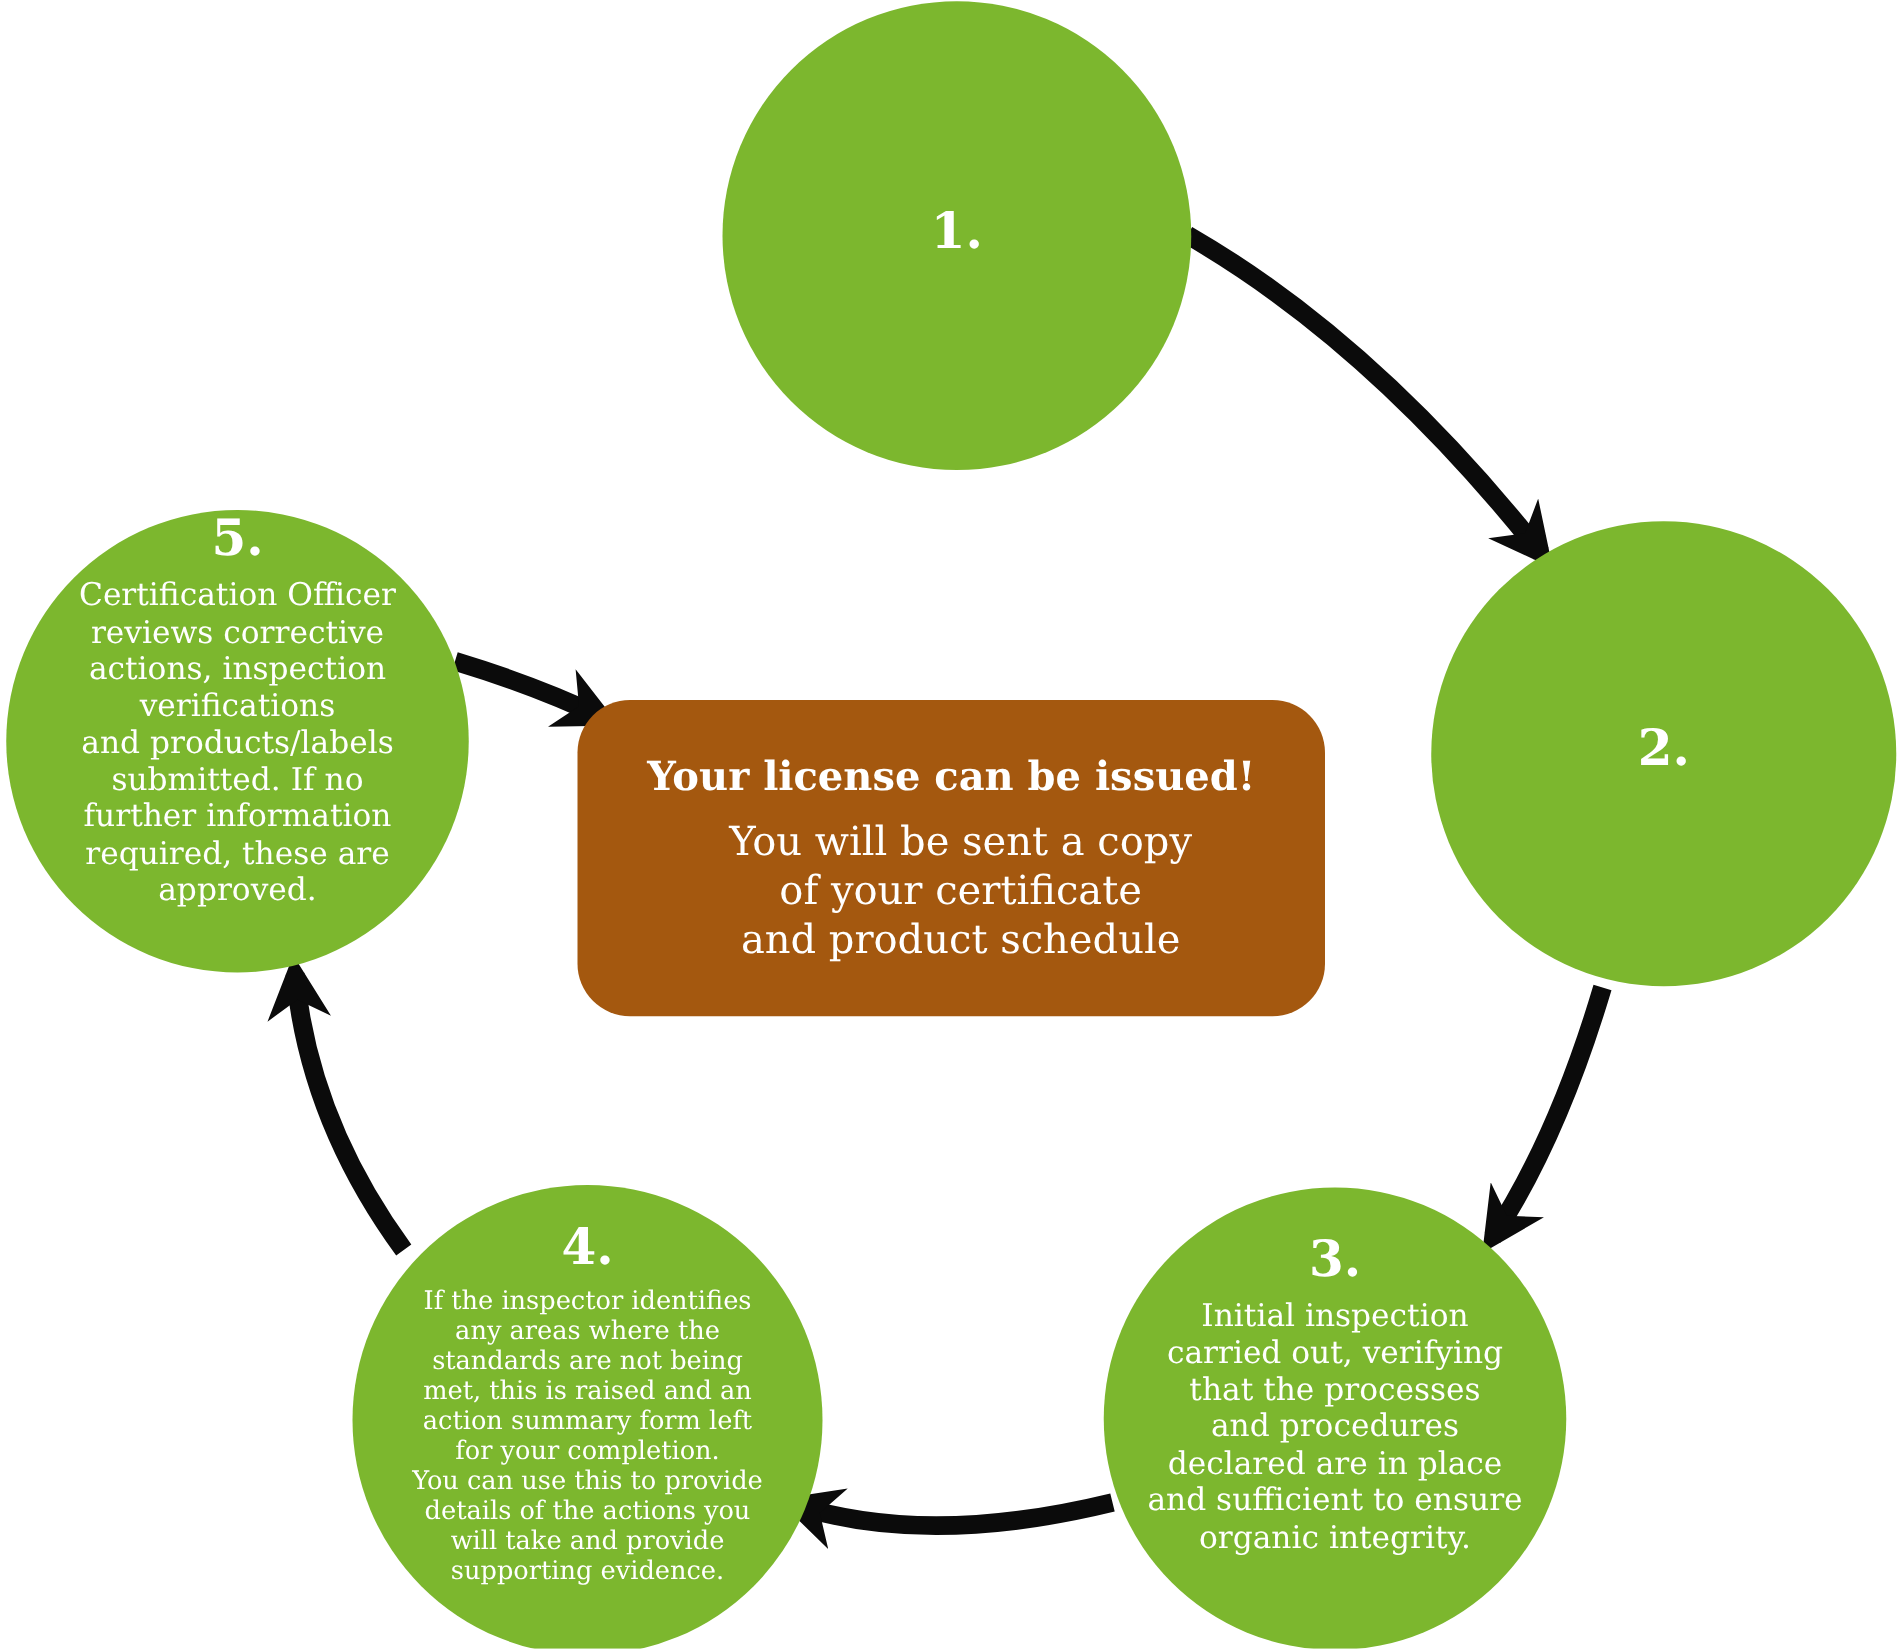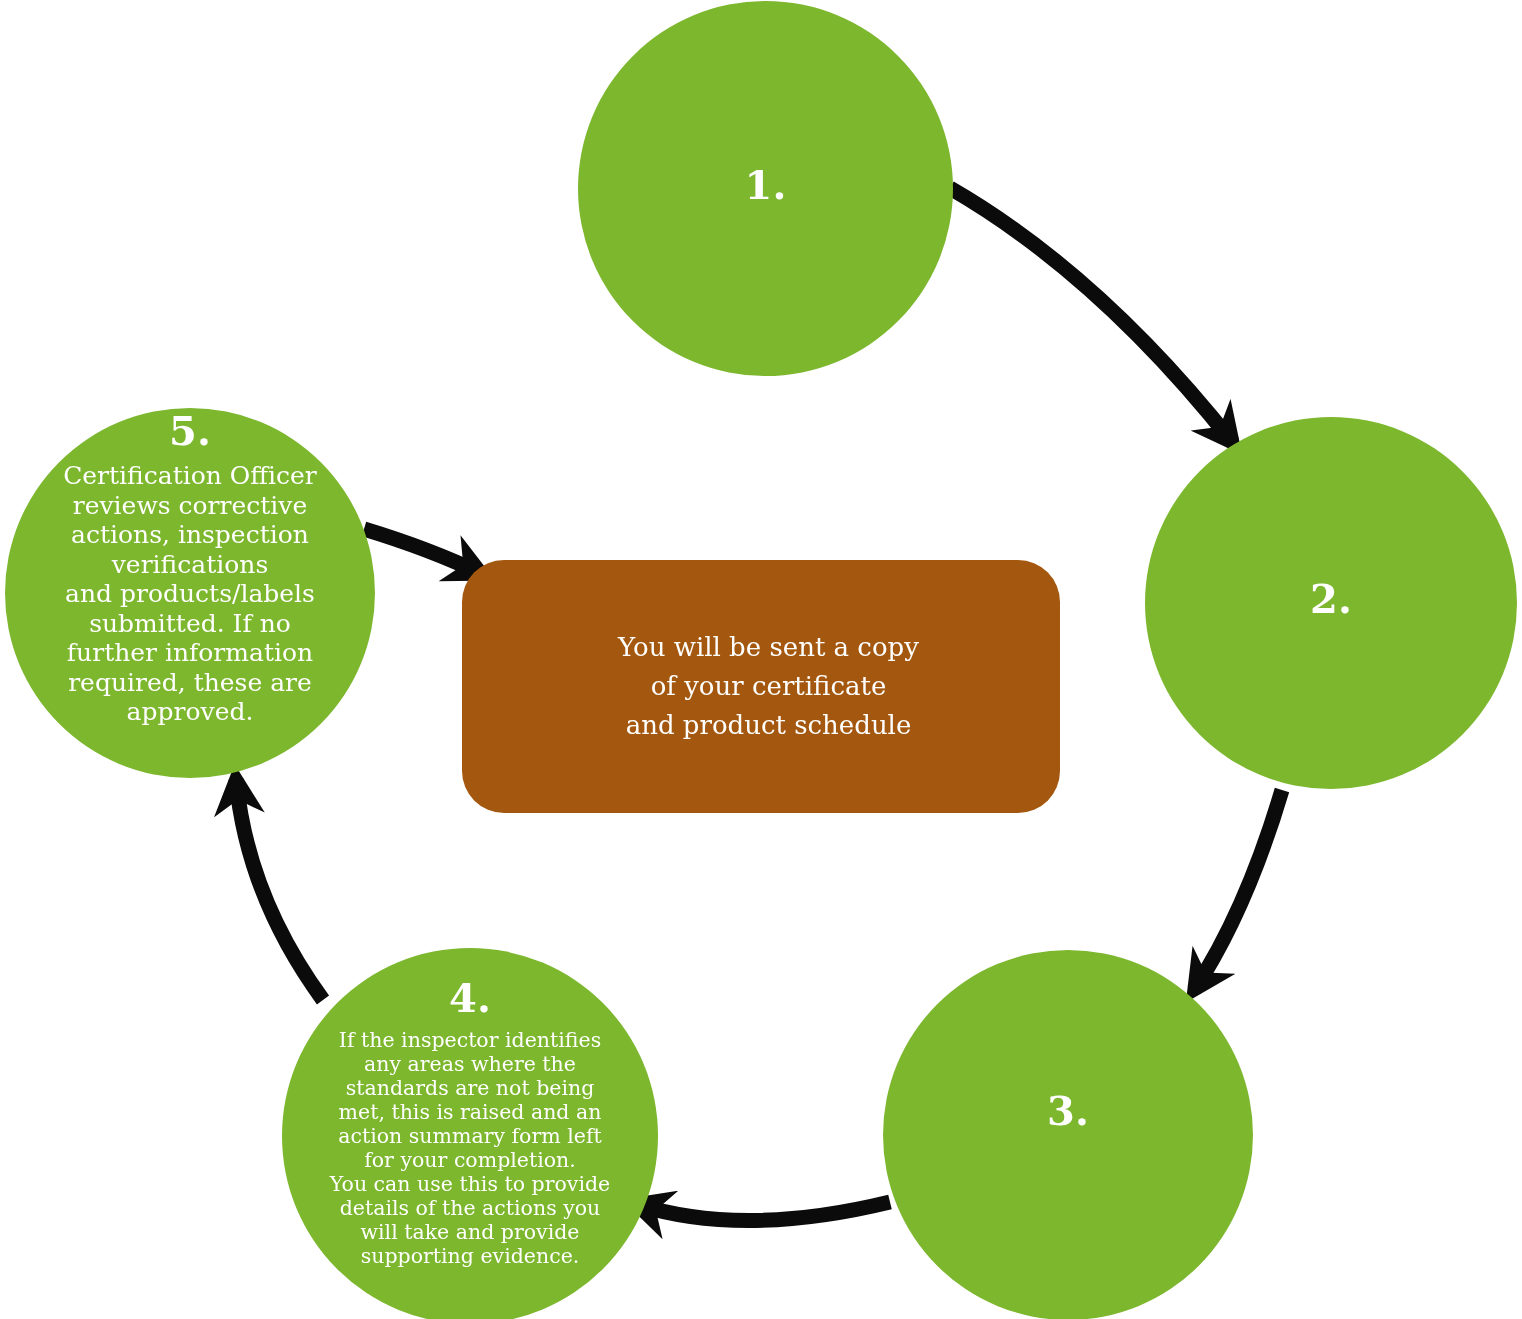--- a/index.html
+++ b/index.html
@@ -84,21 +84,21 @@
     text-align: center;
     box-sizing: border-box;
   }
   .box-title {
     font-size: 32px;
     font-weight: bold;
     line-height: 1.2;
     margin-bottom: 13px;
   }
   .box-body {
-    font-size: 26px;
+    font-size: 32px;
     line-height: 39px;
     white-space: pre;
     margin-left: 15px;
   }
 </style>
 </head>
 <body>
 
 <div class="canvas">
 
@@ -118,20 +118,27 @@
   <div class="circle c1">
     <div class="step-number">1.</div>
   </div>
 
   <div class="circle c2">
     <div class="step-number">2.</div>
   </div>
 
   <div class="circle c3">
     <div class="step-number">3.</div>
+    <div class="step-text">Initial inspection
+carried out, verifying
+that the processes
+and procedures
+declared are in place
+and sufficient to ensure
+organic integrity.</div>
   </div>
 
   <div class="circle c4">
     <div class="step-number">4.</div>
     <div class="step-text">If the inspector identifies
 any areas where the
 standards are not being
 met, this is raised and an
 action summary form left
 for your completion.
@@ -148,18 +155,19 @@
 actions, inspection
 verifications
 and products/labels
 submitted. If no
 further information
 required, these are
 approved.</div>
   </div>
 
   <div class="center-box">
+    <div class="box-title">Your license can be issued!</div>
     <div class="box-body">You will be sent a copy
 of your certificate
 and product schedule</div>
   </div>
 
 </div>
 
 </body></html>

